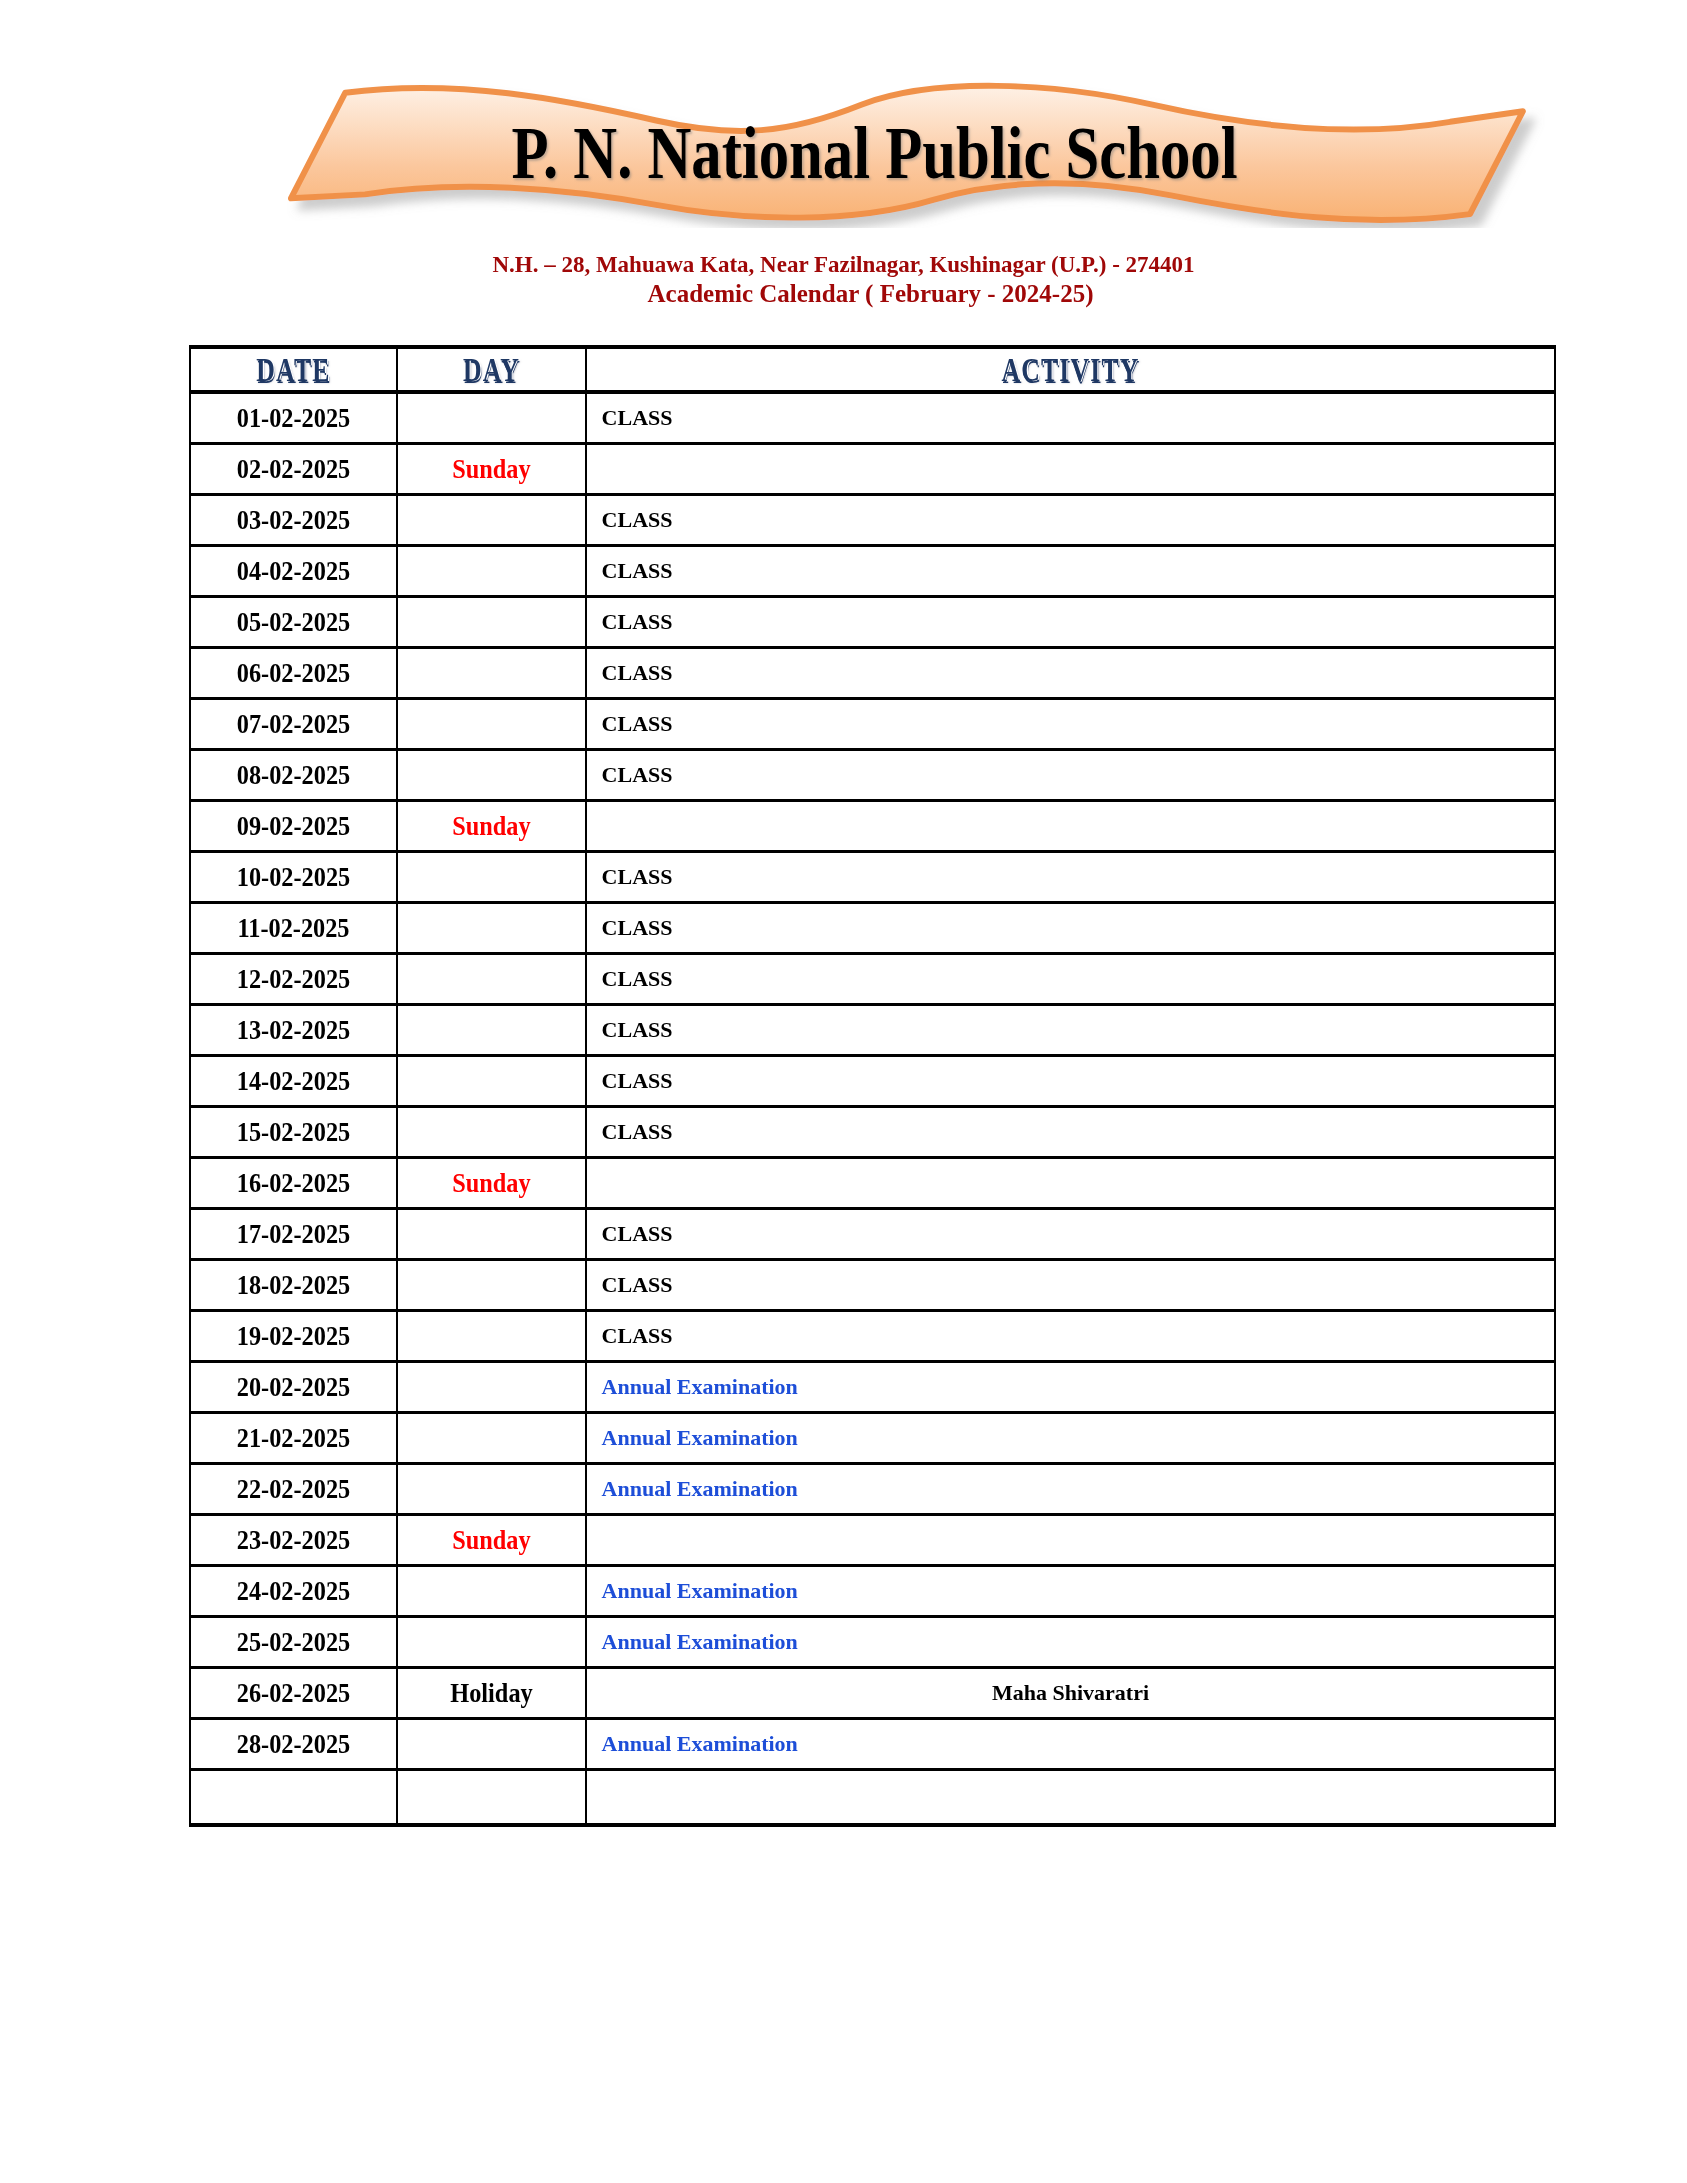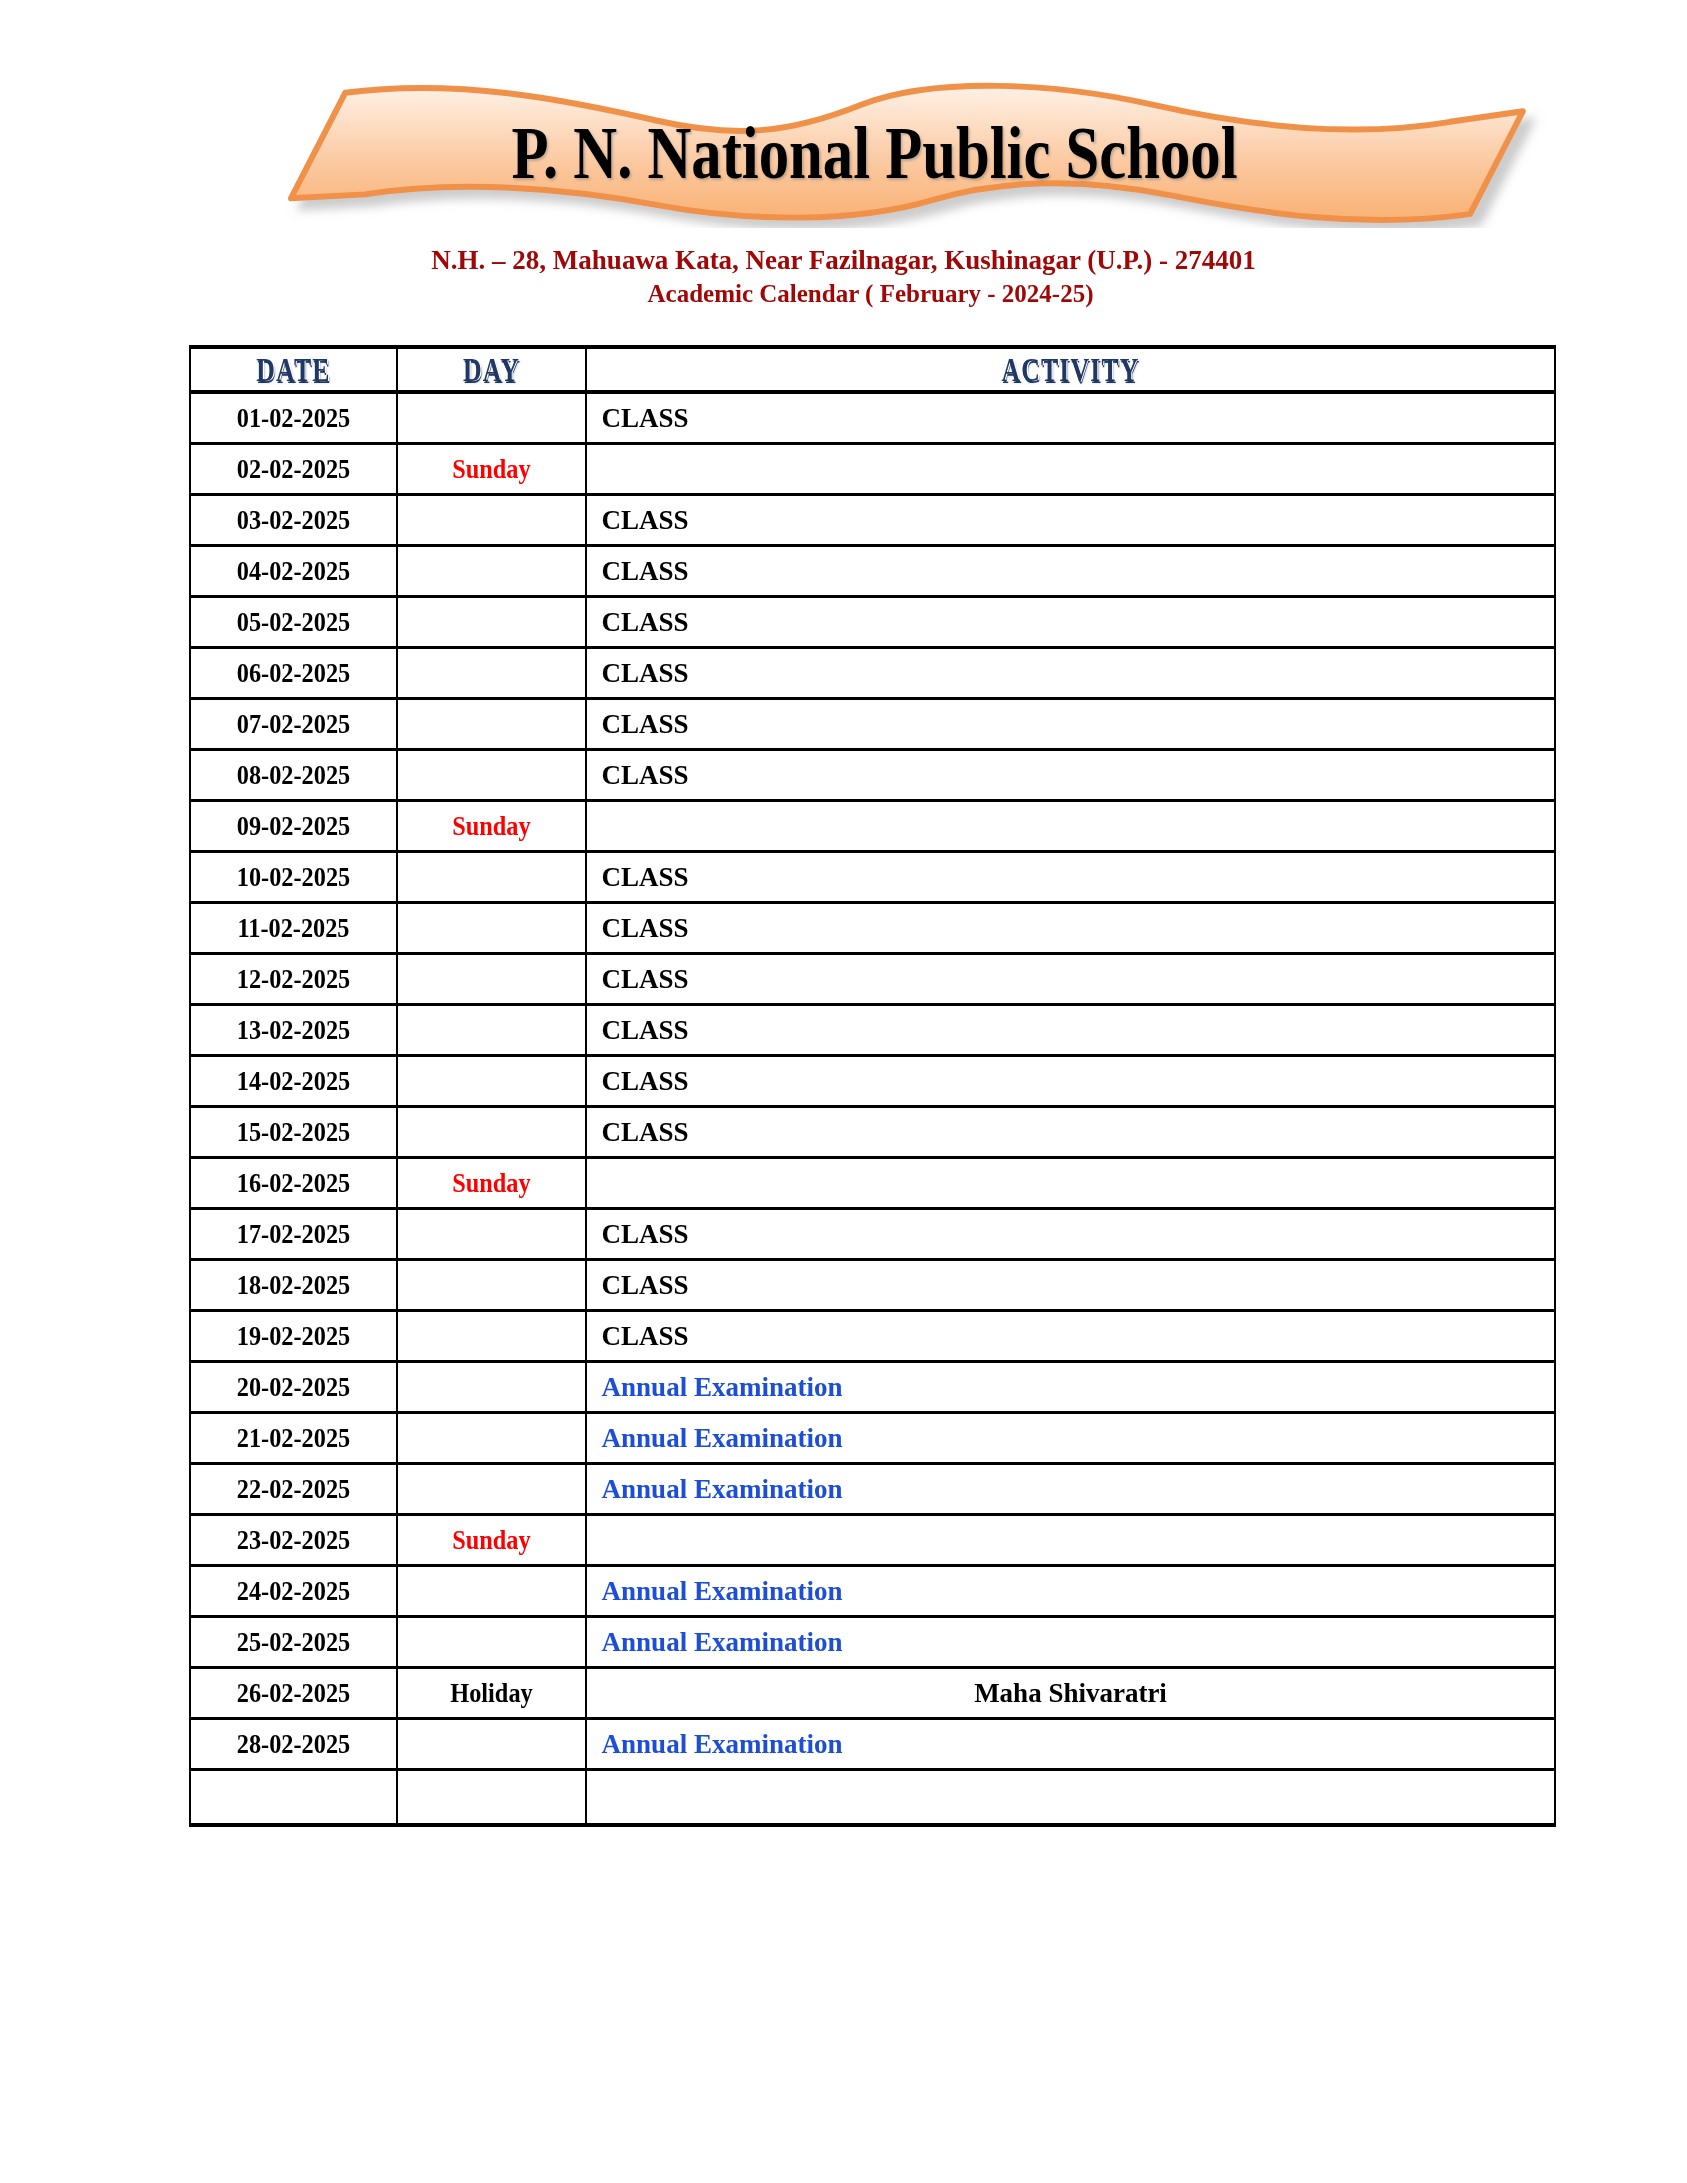--- a/index.html
+++ b/index.html
@@ -64,21 +64,21 @@
   .subline {
     position: absolute;
     left: 0;
     width: 1687px;
     text-align: center;
     color: #A00808;
     font-family: "Liberation Serif", serif;
     font-weight: bold;
     white-space: nowrap;
   }
-  .subline1 { top: 245px; font-size: 27px; }
+  .subline1 { top: 252px; font-size: 23px; }
   .subline2 { top: 280px; font-size: 25px; padding-left: 27px; }
 
   
   .cal-table {
     position: absolute;
     left: 189px;
     top: 345px;
     width: 1365px;
     border-collapse: collapse;
     table-layout: fixed;
@@ -150,21 +150,21 @@
     transform-origin: center center;
     white-space: nowrap;
     min-height: 0.7px;
   }
   .cell-act {
     display: block;
     text-align: left;
     padding-left: 14.6px;
     font-family: "Liberation Serif", serif;
     font-weight: bold;
-    font-size: 27px;
+    font-size: 22px;
     line-height: 1;
     white-space: nowrap;
     min-height: 0.7px;
   }
   .cell-act.center {
     text-align: center;
     padding-left: 0;
   }
 
   .t-red     { color: #FF0000; }

